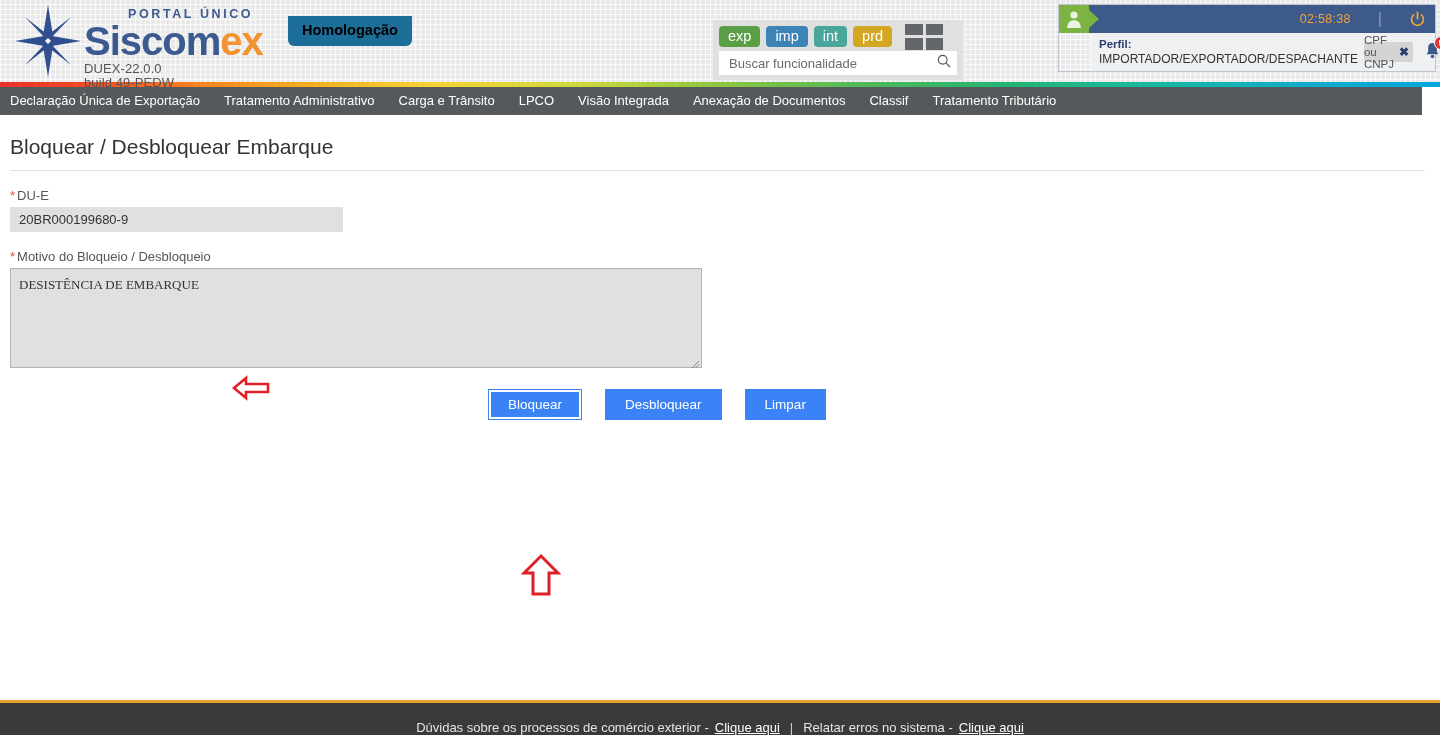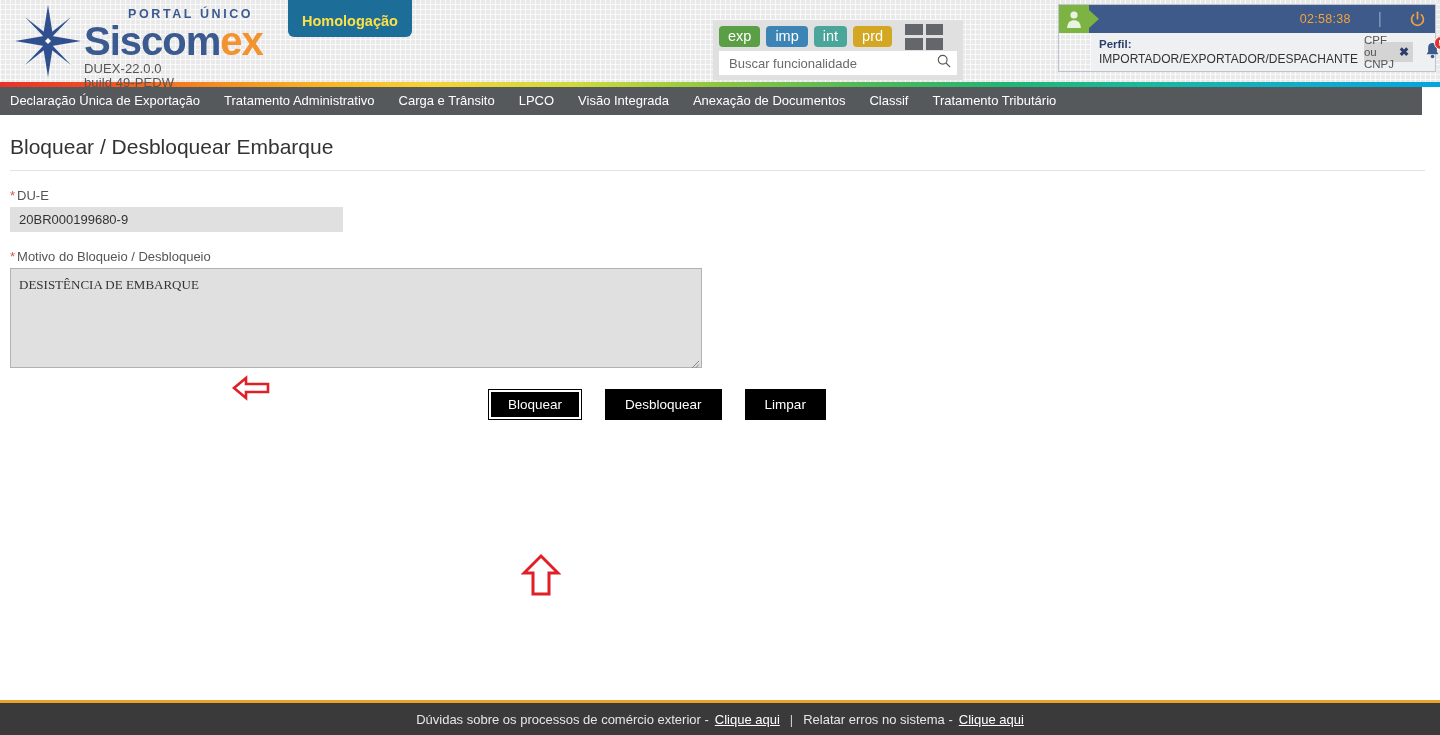--- a/index.html
+++ b/index.html
@@ -34,24 +34,24 @@
   .brand-main {
     font-size: 40px; font-weight: 700; letter-spacing: -1px;
     line-height: 0.95;
   }
   .brand-sis { color: #3b5a8f; }
   .brand-ex { color: #f29330; text-align: right; }
   .brand-ver { font-size: 13px; color: #555; margin-top: 2px; letter-spacing: .1px; }
   .brand-build { font-size: 13px; color: #555; margin-top: 1px; letter-spacing: .1px; }
 
   .homolog-badge {
-    position: absolute; left: 288px; top: 0;
+    position: absolute; left: 288px; top: 16px;
     background: #1d6d99;
-    color: #fde047; font-weight: 700; font-size: 14.5px;
-    padding: 13px 14px 8px 14px;
+    color: #000000; font-weight: 700; font-size: 14.5px;
+    padding: 6px 14px 8px 14px;
     border-radius: 0 0 6px 6px;
   }
 
   
   .search-cluster {
     position: absolute; left: 713px; top: 20px;
     width: 250px; height: 60px;
     background: #e0e0e0;
     padding: 4px 4px 4px 6px;
   }
@@ -187,37 +187,37 @@
   .area-wrap { position: relative; width: 692px; }
   .resize-grip {
     position: absolute; right: 2px; bottom: 3px;
     width: 10px; height: 10px; pointer-events: none;
   }
 
   .btn-row {
     display: flex; gap: 23px; margin-top: 21px; padding-left: 478px;
   }
   .btn {
-    background: #000000; color: #fff; border: 0;
+    background: #3b82f6; color: #fff; border: 0;
     font-size: 13.5px; padding: 8px 20px; cursor: pointer;
     font-family: "Liberation Sans", sans-serif;
   }
   .btn-focus { outline: 2px solid #ffffff; outline-offset: -3px; }
 
   
   .anno { position: absolute; pointer-events: none; }
   .anno-left { left: 232px; top: 240px; }
   .anno-up { left: 521px; top: 418px; }
 
   
   .footer-wrap { position: absolute; left: 0; bottom: 0; width: 1440px; }
   .footer-rule { height: 3px; background: #e8a32a; }
   .footer {
     height: 32px; background: #3a3a3a;
-    display: flex; align-items: center; justify-content: center;
+    display: flex; align-items: flex-end; justify-content: center;
     color: #e6e6e6; font-size: 13px; gap: 6px;
   }
   .footer a { color: #fff; text-decoration: underline; cursor: pointer; }
   .footer .pipe { color: #cfcfcf; margin: 0 4px; }
 </style>
 </head>
 <body>
 
 <div class="header">
 

